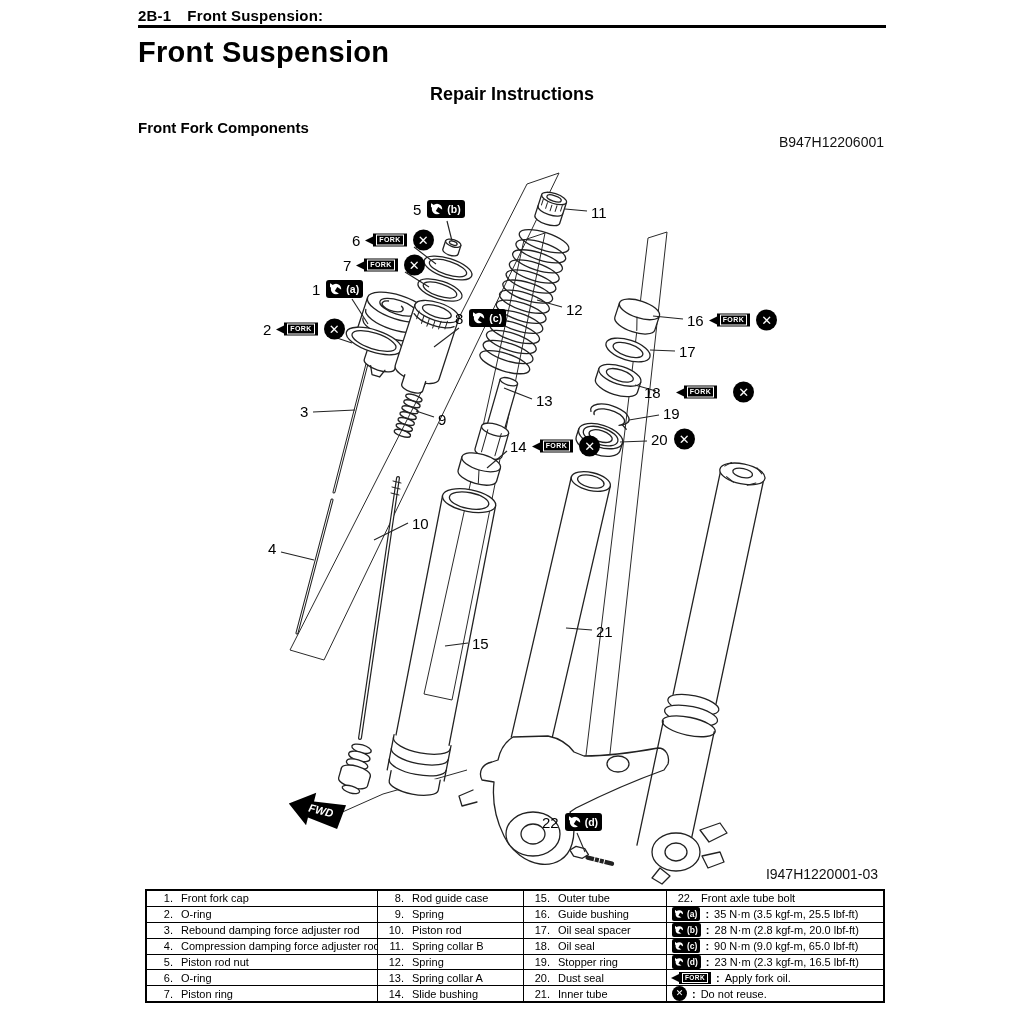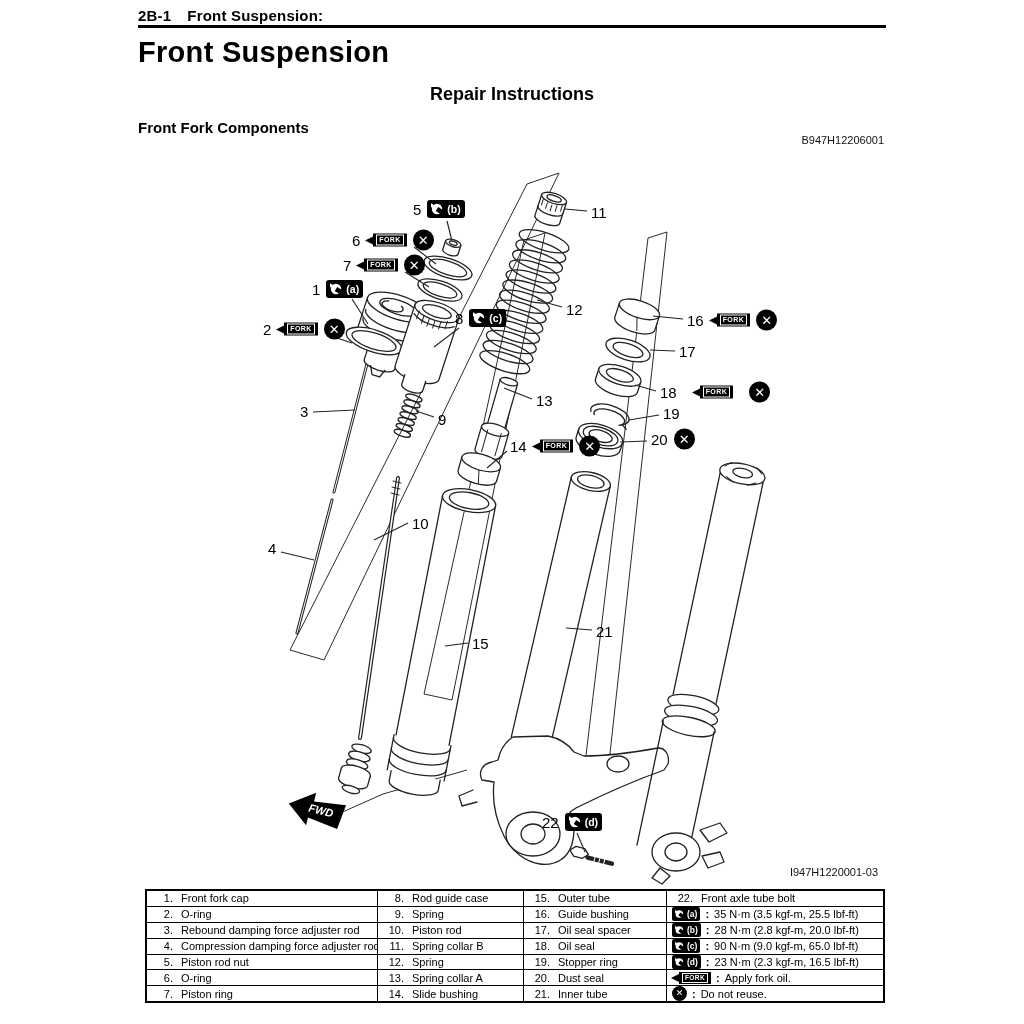--- a/index.html
+++ b/index.html
@@ -4,21 +4,21 @@
 <style>
   html,body{margin:0;padding:0;background:#fff}
   body{width:1024px;height:1024px;position:relative;font-family:"Liberation Sans","DejaVu Sans",sans-serif;color:#000;overflow:hidden}
   .abs{position:absolute}
   .crumb{left:138px;top:7px;font-size:15px;font-weight:bold;letter-spacing:.2px}
   .crumb .chap{margin-right:16px}
   .rule{left:138px;top:25px;width:748px;height:3px;background:#000}
   .doc-title{left:138px;top:36px;font-size:29px;font-weight:bold;letter-spacing:.3px}
   .section-title{left:138px;top:84px;width:748px;text-align:center;font-size:18px;font-weight:bold}
   .subsection-title{left:138px;top:119px;font-size:15px;font-weight:bold}
-  .fig-code{font-size:11px;color:#111}
+  .fig-code{font-size:14px;color:#111}
   .code-top{left:600px;top:134px;width:284px;text-align:right}
   .code-bottom{left:594px;top:866px;width:284px;text-align:right}
   #diagram-svg{left:0;top:0;width:1024px;height:1024px}
   #callout-layer{left:0;top:0;width:1024px;height:1024px;pointer-events:none}
   .callout{position:absolute;display:flex;align-items:center;gap:6px;transform:translateY(-50%);white-space:nowrap}
   .cnum{font-size:15px;line-height:1}
   .badge{display:inline-flex;align-items:center;justify-content:center;box-sizing:border-box}
   .badge.wrench{background:#000;border-radius:3px;height:18px;padding:0 4px;gap:2px}
   .badge.wrench svg{width:14px;height:14px;display:block}
   .wletter{color:#fff;font-size:10.5px;font-weight:bold;line-height:1}
@@ -381,21 +381,21 @@
         <span class="cnum">16</span>
         <span class="badge fork">
           <span class="nozzle"></span>
           <span class="ftext">FORK</span>
         </span>
         <span class="badge noreuse">✕</span>
       </div>
       <div class="callout" style="left: 679px; top: 351px;">
         <span class="cnum">17</span>
       </div>
-      <div class="callout" style="left: 660px; top: 392px; gap: 16px;">
+      <div class="callout" style="left: 644px; top: 392px; gap: 16px;">
         <span class="cnum">18</span>
         <span class="badge fork">
           <span class="nozzle"></span>
           <span class="ftext">FORK</span>
         </span>
         <span class="badge noreuse">✕</span>
       </div>
       <div class="callout" style="left: 663px; top: 413px;">
         <span class="cnum">19</span>
       </div>

